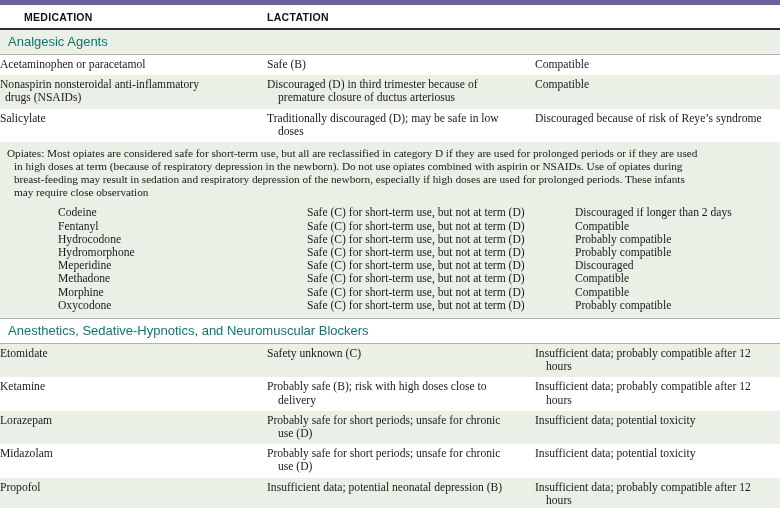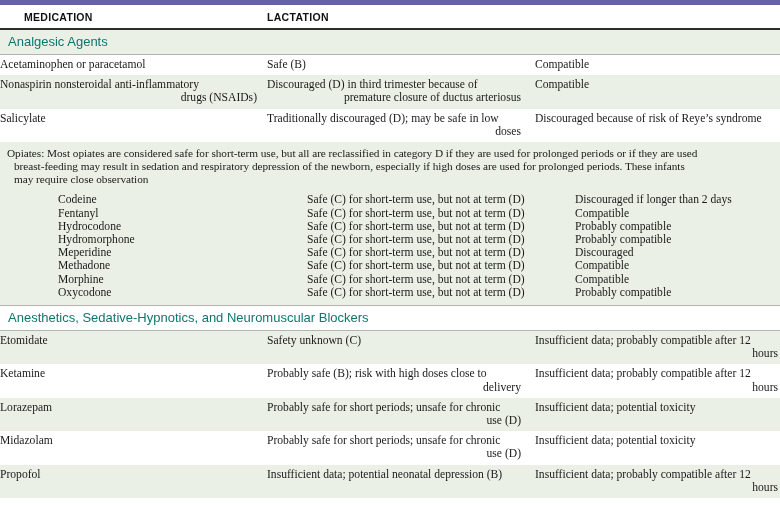--- a/index.html
+++ b/index.html
@@ -32,21 +32,21 @@
   }
   .section-header.topline { border-top: 1px solid var(--rule-light, #b3b3b3); }
 
   .green { background: var(--green, #eaf0e5); }
 
   .row { display: grid; grid-template-columns: 267px 268px 245px; padding: 3px 0 4px; }
   .cell { font-size: 11.6px; line-height: 13.2px; }
   .cell.c0 { padding-left: 0; padding-right: 10px; }
   .cell.c1 { padding-right: 14px; }
   .cell.c2 { padding-right: 2px; }
-  .line.cont { margin-left: 11px; text-align: right; }
+  .line.cont { margin-left: 11px; }
   .c0 .line.cont { margin-left: 5px; }
 
   .block { padding: 5px 0 6px; }
   .par { font-size: 11.3px; line-height: 13.1px; padding-left: 7px; letter-spacing: -0.05px; }
   .pline { white-space: nowrap; overflow: hidden; }
   .pline.pcont { margin-left: 7px; }
   .subrows { margin-top: 7px; }
   .subrow { display: grid; grid-template-columns: 267px 268px 245px; line-height: 13.6px; padding-left: 40px; }
   .subrow .cell { font-size: 11.6px; }
   .subrow .cell.c0 { padding-left: 18px; }
@@ -96,20 +96,21 @@
           <div class="line">Traditionally discouraged (D); may be safe in low</div>
           <div class="line cont">doses</div>
         </div>
         <div class="cell c2">
           <div class="line">Discouraged because of risk of Reye’s syndrome</div>
         </div>
       </div>
       <div class="block green">
         <div class="par">
           <div class="pline">Opiates: Most opiates are considered safe for short-term use, but all are reclassified in category D if they are used for prolonged periods or if they are used</div>
+          <div class="pline pcont">in high doses at term (because of respiratory depression in the newborn). Do not use opiates combined with aspirin or NSAIDs. Use of opiates during</div>
           <div class="pline pcont">breast-feeding may result in sedation and respiratory depression of the newborn, especially if high doses are used for prolonged periods. These infants</div>
           <div class="pline pcont">may require close observation</div>
         </div>
         <div class="subrows">
           <div class="subrow">
             <div class="cell c0">Codeine</div>
             <div class="cell c1">Safe (C) for short-term use, but not at term (D)</div>
             <div class="cell c2">Discouraged if longer than 2 days</div>
           </div>
           <div class="subrow">

